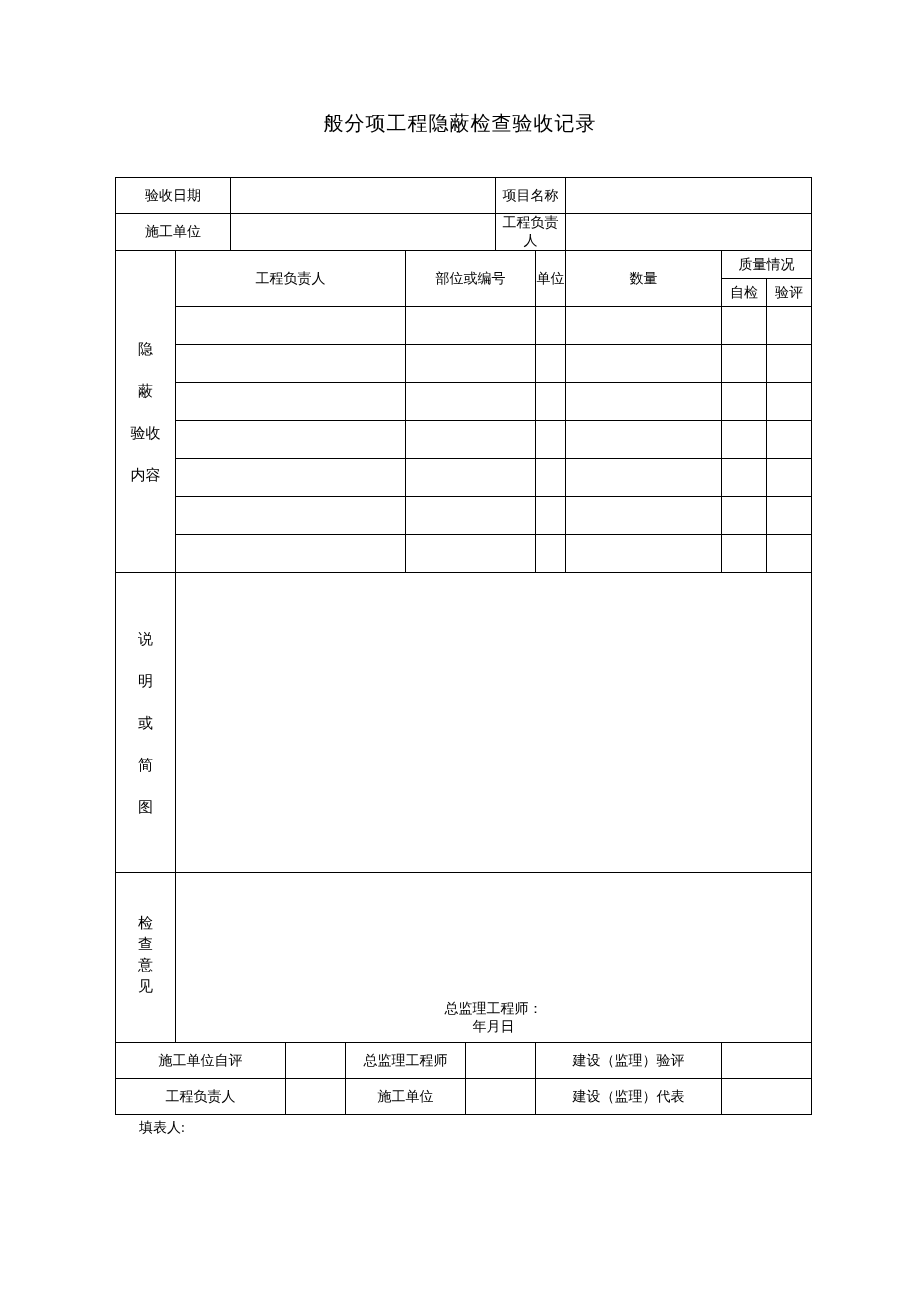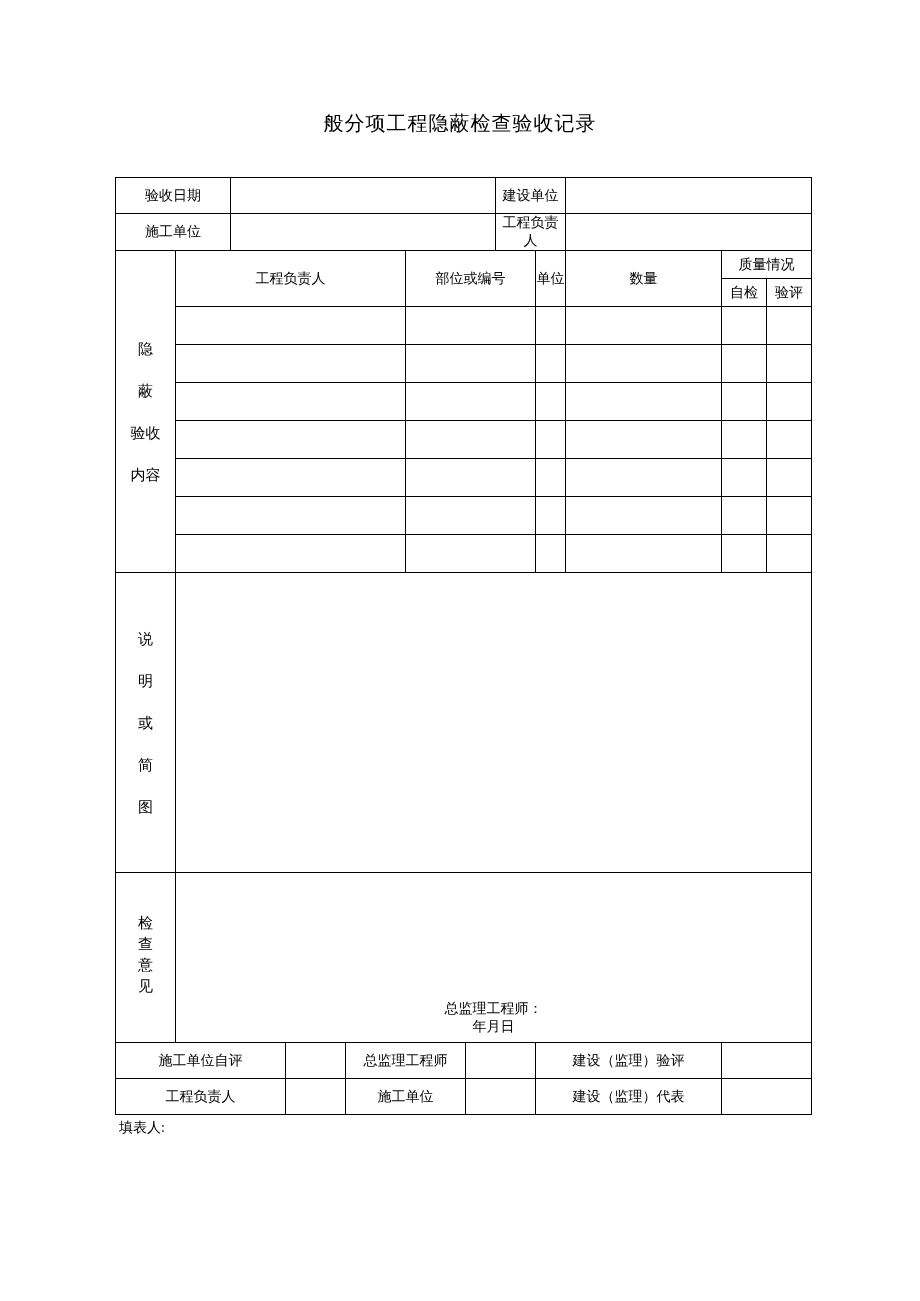--- a/index.html
+++ b/index.html
@@ -46,21 +46,21 @@
       height: 300px;
     }
     .opinion-cell {
       height: 170px;
       vertical-align: bottom;
       padding-bottom: 6px;
     }
     .footer-text {
       font-size: 14px;
       margin-top: 4px;
-      margin-left: 4px;
+      margin-left: 24px;
     }
     .hdr-row td {
       height: 28px;
     }
     .data-row td {
       height: 38px;
     }
   </style>
 </head>
 <body>
@@ -83,21 +83,21 @@
     <col style="width:80px">
     <col style="width:36px">
     <col style="width:45px">
     <col style="width:45px">
   </colgroup>
 
   <tbody>
       <tr>
     <td colspan="3">验收日期</td>
     <td colspan="5"></td>
-    <td colspan="2">建设单位</td>
+    <td colspan="2">项目名称</td>
     <td colspan="5"></td>
   </tr>
 
   <tr>
     <td colspan="3">施工单位</td>
     <td colspan="5"></td>
     <td colspan="2">工程负责人</td>
     <td colspan="5"></td>
   </tr>
 

